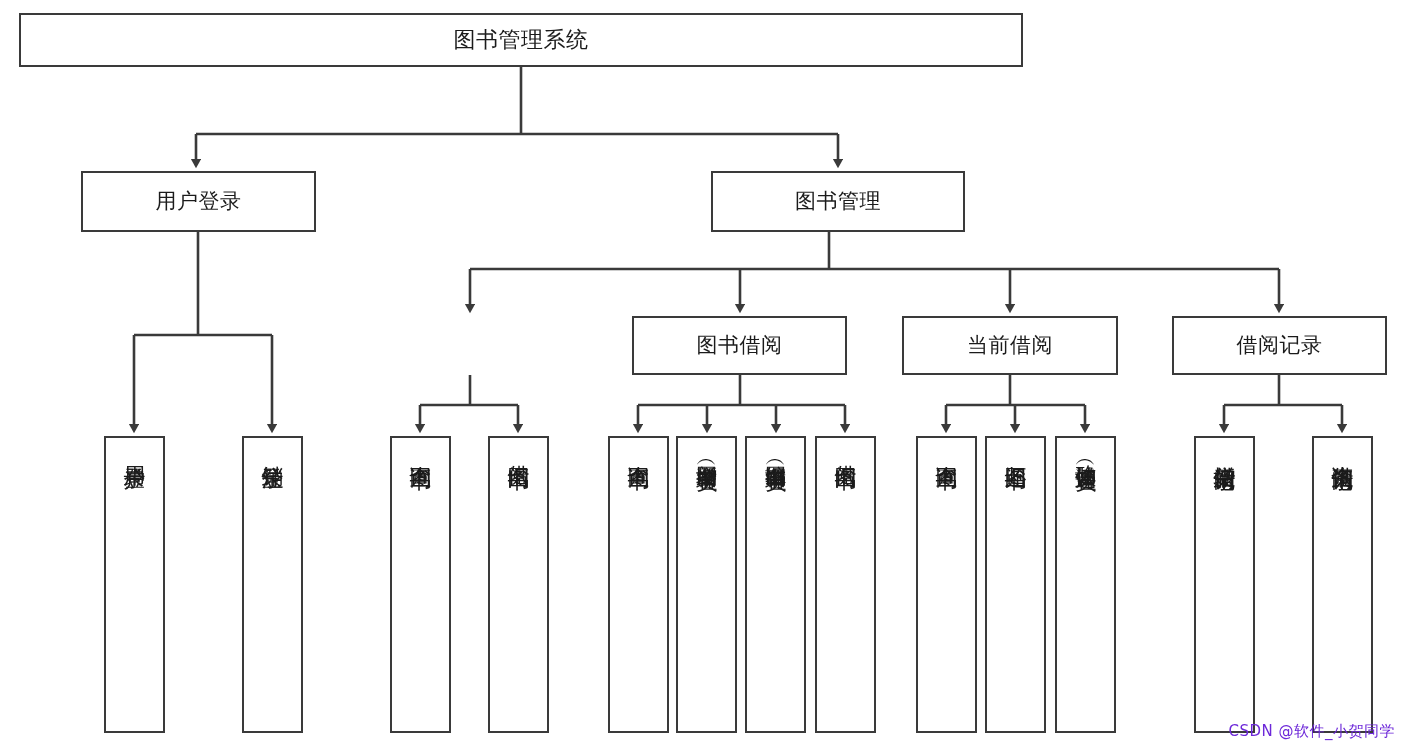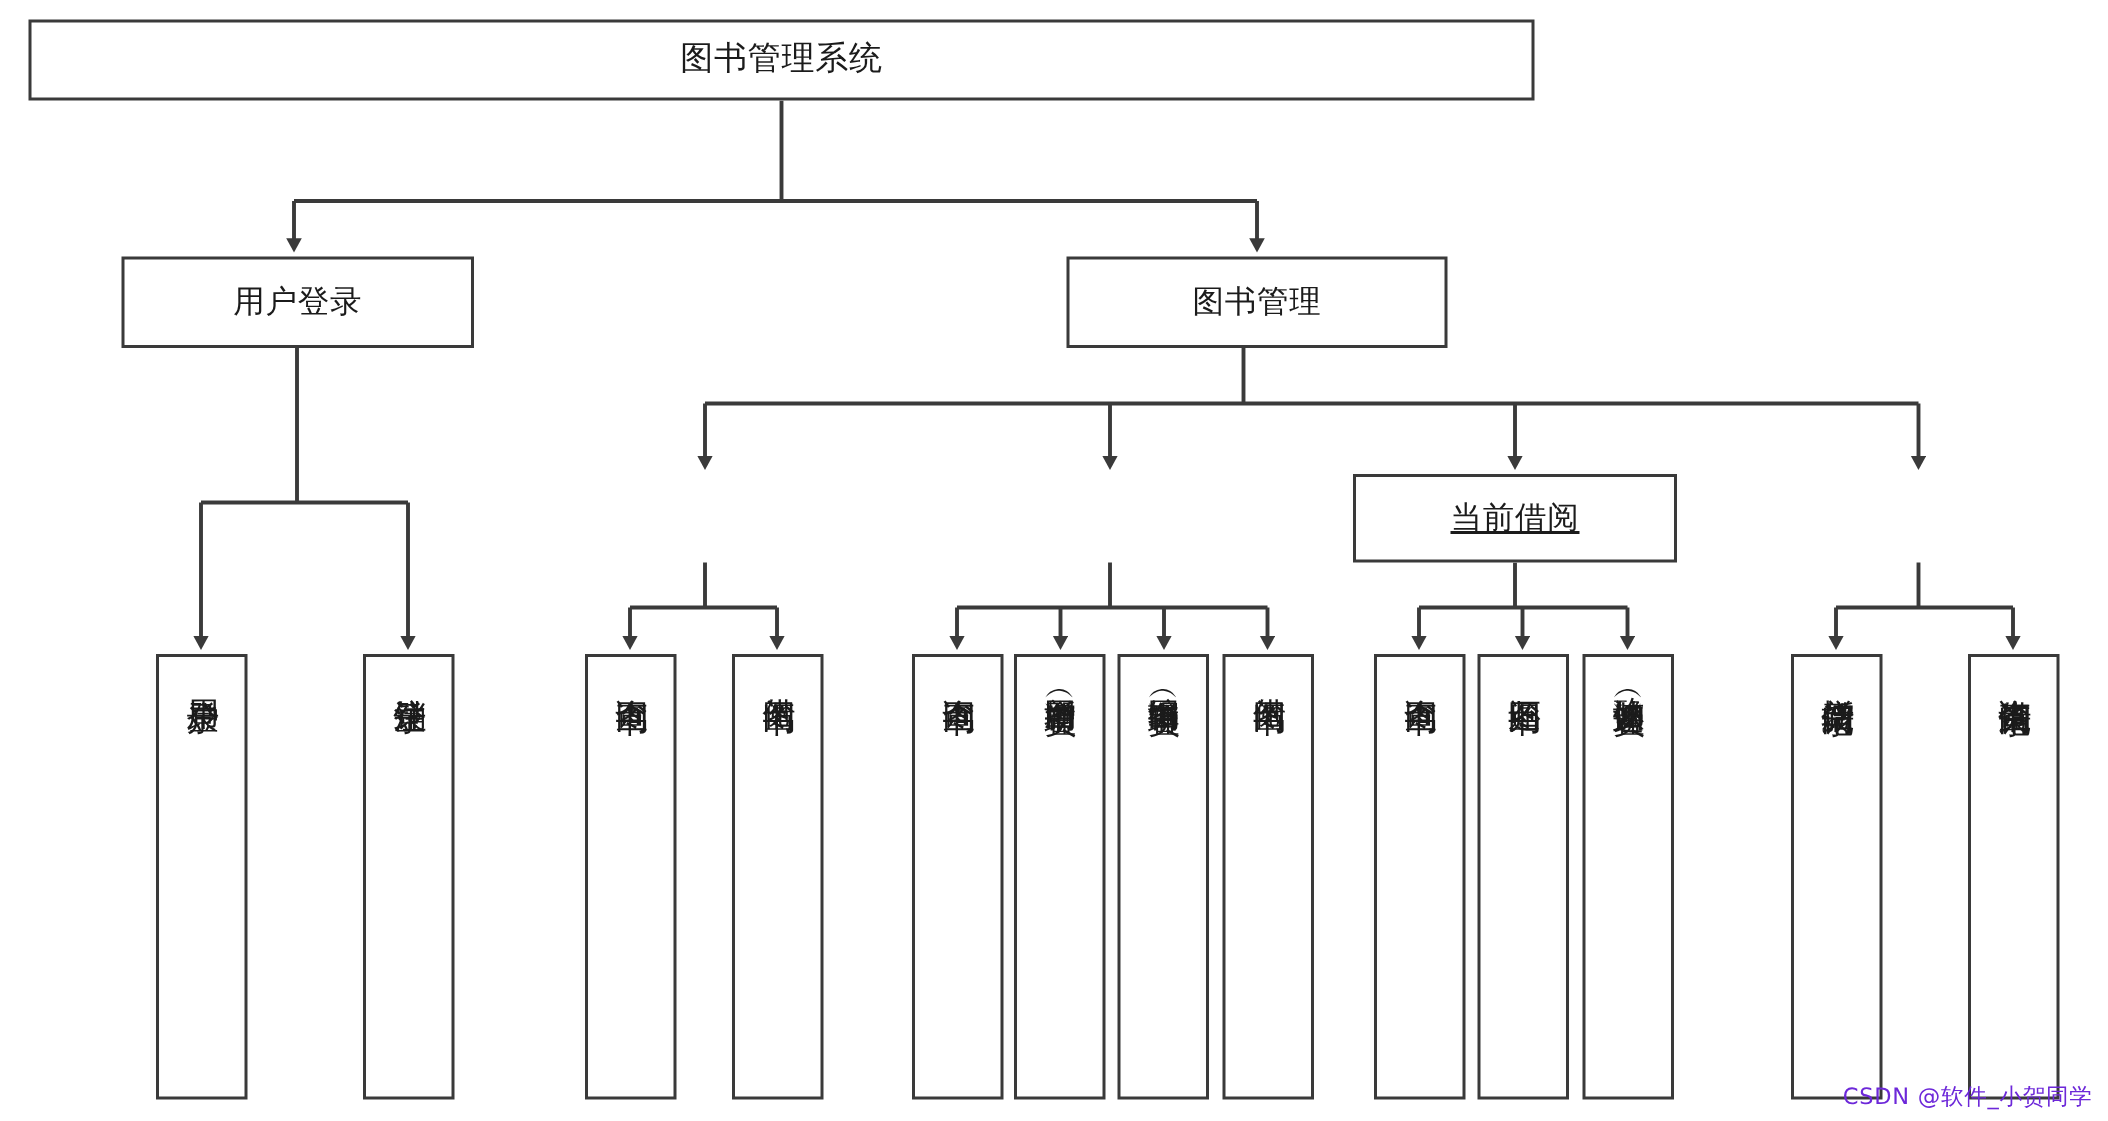--- a/index.html
+++ b/index.html
@@ -134,22 +134,28 @@
     <span class="label">图书管理系统</span>
   </div>
 
   <div class="node horizontal" style="left:81px; top:171px; width:235px; height:61px;">
     <span class="label">用户登录</span>
   </div>
   <div class="node horizontal" style="left:711px; top:171px; width:254px; height:61px;">
     <span class="label">图书管理</span>
   </div>
 
-  <div class="node horizontal" style="left:902px; top:316px; width:216px; height:59px;text-decoration:underline;">
+  <div class="node horizontal" style="left:632px; top:316px; width:215px; height:59px;">
+    <span class="label">图书借阅</span>
+  </div>
+  <div class="node horizontal" style="left:902px; top:316px; width:216px; height:59px;">
     <span class="label">当前借阅</span>
+  </div>
+  <div class="node horizontal" style="left:1172px; top:316px; width:215px; height:59px;">
+    <span class="label">借阅记录</span>
   </div>
 
   <div class="node vertical" style="left:104px; top:436px; width:61px; height:297px;">
     <span class="label">用户登录</span>
   </div>
   <div class="node vertical" style="left:242px; top:436px; width:61px; height:297px;">
     <span class="label">注销登录</span>
   </div>
 
   <div class="node vertical" style="left:390px; top:436px; width:61px; height:297px;">

